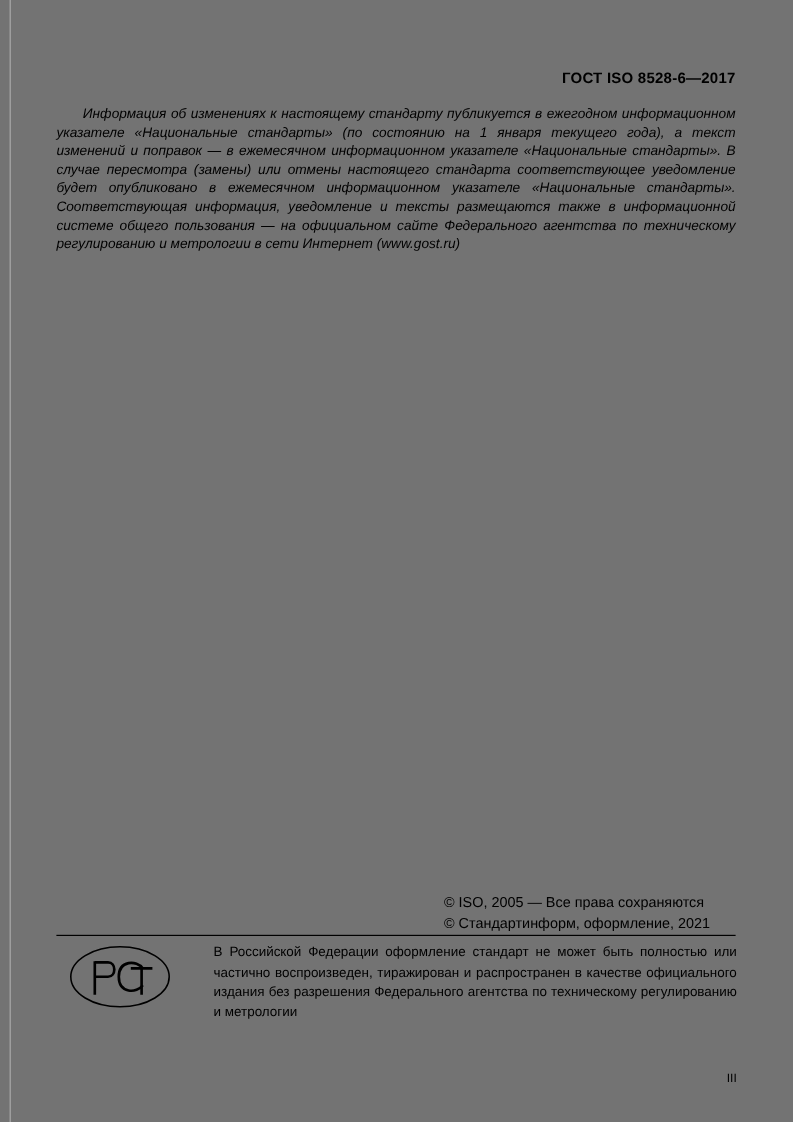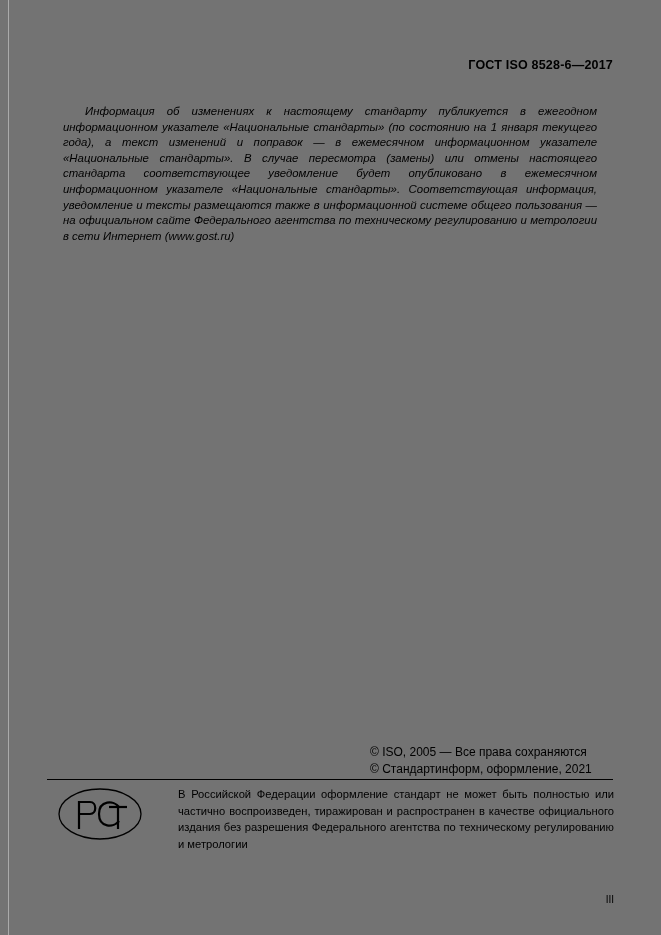--- a/index.html
+++ b/index.html
@@ -44,21 +44,21 @@
     top: 88px;
     width: 566px;
     font-family: "Liberation Sans", sans-serif;
     font-style: italic;
     font-size: 11.4px;
     line-height: 15.6px;
     text-align: justify;
     color: #000000;
   }
   .notice p {
-    margin: 16px;
+    margin: 0;
     text-indent: 22px;
   }
   .copyright {
     position: absolute;
     left: 370px;
     top: 744px;
     width: 244px;
     font-family: Liberation Sans, sans-serif;
     font-size: 12px;
     line-height: 16.5px;

